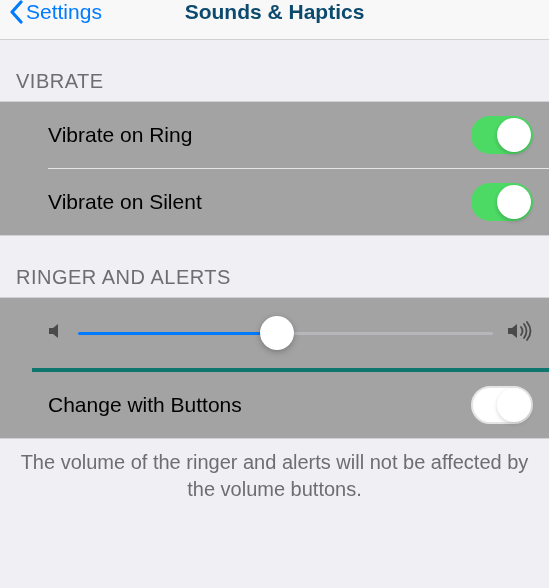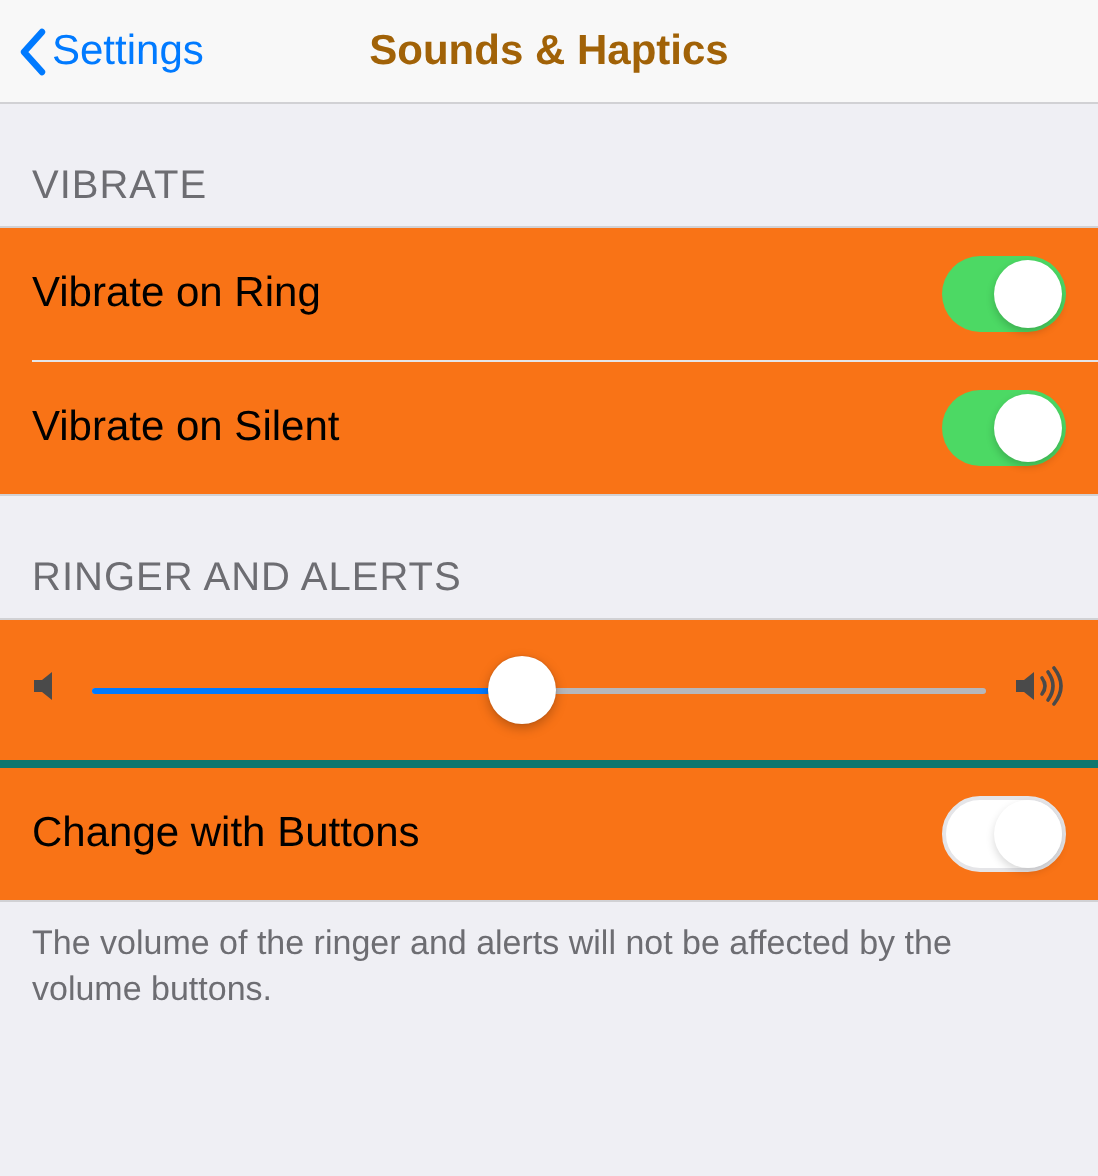--- a/index.html
+++ b/index.html
@@ -5,26 +5,26 @@
     * { box-sizing: border-box; margin: 0; padding: 0; }
     body {
       font-family: -apple-system, BlinkMacSystemFont, "Helvetica Neue", Helvetica, Arial, sans-serif;
       width: 549px;
       height: 588px;
       background: #efeff4;
       overflow: hidden;
       color: #000;
     }
     .nav-bar {
-      height: 52px;
+      height: 40px;
       background: #f8f8f8;
       border-bottom: 1px solid #d1d1d4;
       position: relative;
       display: flex;
-      align-items: center;
+      align-items: flex-start;
     }
     .back-button {
       position: absolute;
       left: 8px;
       display: flex;
       align-items: center;
       color: #007aff;
       font-size: 21px;
       cursor: pointer;
     }
@@ -34,33 +34,34 @@
       display: flex;
       align-items: center;
       justify-content: center;
       margin-right: 2px;
     }
     .nav-title {
       width: 100%;
       text-align: center;
       font-size: 21px;
       font-weight: 600;
-      color: #a16207;
+      color: #0c4a6e;
     }
     .section-header {
       padding: 30px 16px 8px 16px;
       font-size: 20px;
       letter-spacing: 0.5px;
       color: #6d6d72;
       text-transform: uppercase;
     }
     .group {
-      background: #f97316;
+      background: #a3a3a3;
       border-top: 1px solid #d1d1d4;
       border-bottom: 1px solid #d1d1d4;
+      padding-left: 32px;
     }
     .row {
       display: flex;
       align-items: center;
       justify-content: space-between;
       padding: 14px 16px;
       min-height: 56px;
     }
     .row + .row {
       border-top: 1px solid #e5e5e8;
@@ -130,23 +131,24 @@
       width: 34px;
       height: 34px;
       background: #fff;
       border-radius: 50%;
       box-shadow: 0 2px 6px rgba(0,0,0,0.25), 0 0 1px rgba(0,0,0,0.15);
       top: 50%;
       transform: translate(-50%, -50%);
     }
     .footer-text {
       padding: 10px 16px;
-      font-size: 17px;
+      font-size: 20px;
       line-height: 1.35;
       color: #6d6d72;
+      text-align: center;
     }
     .row-inset { border-top: 4px solid #0f766e; }
   </style>
 </head>
 <body>
 
 <div class="nav-bar">
   <div class="back-button">
     <span class="back-chevron">
       <svg width="14" height="24" viewBox="0 0 14 24" fill="none">

